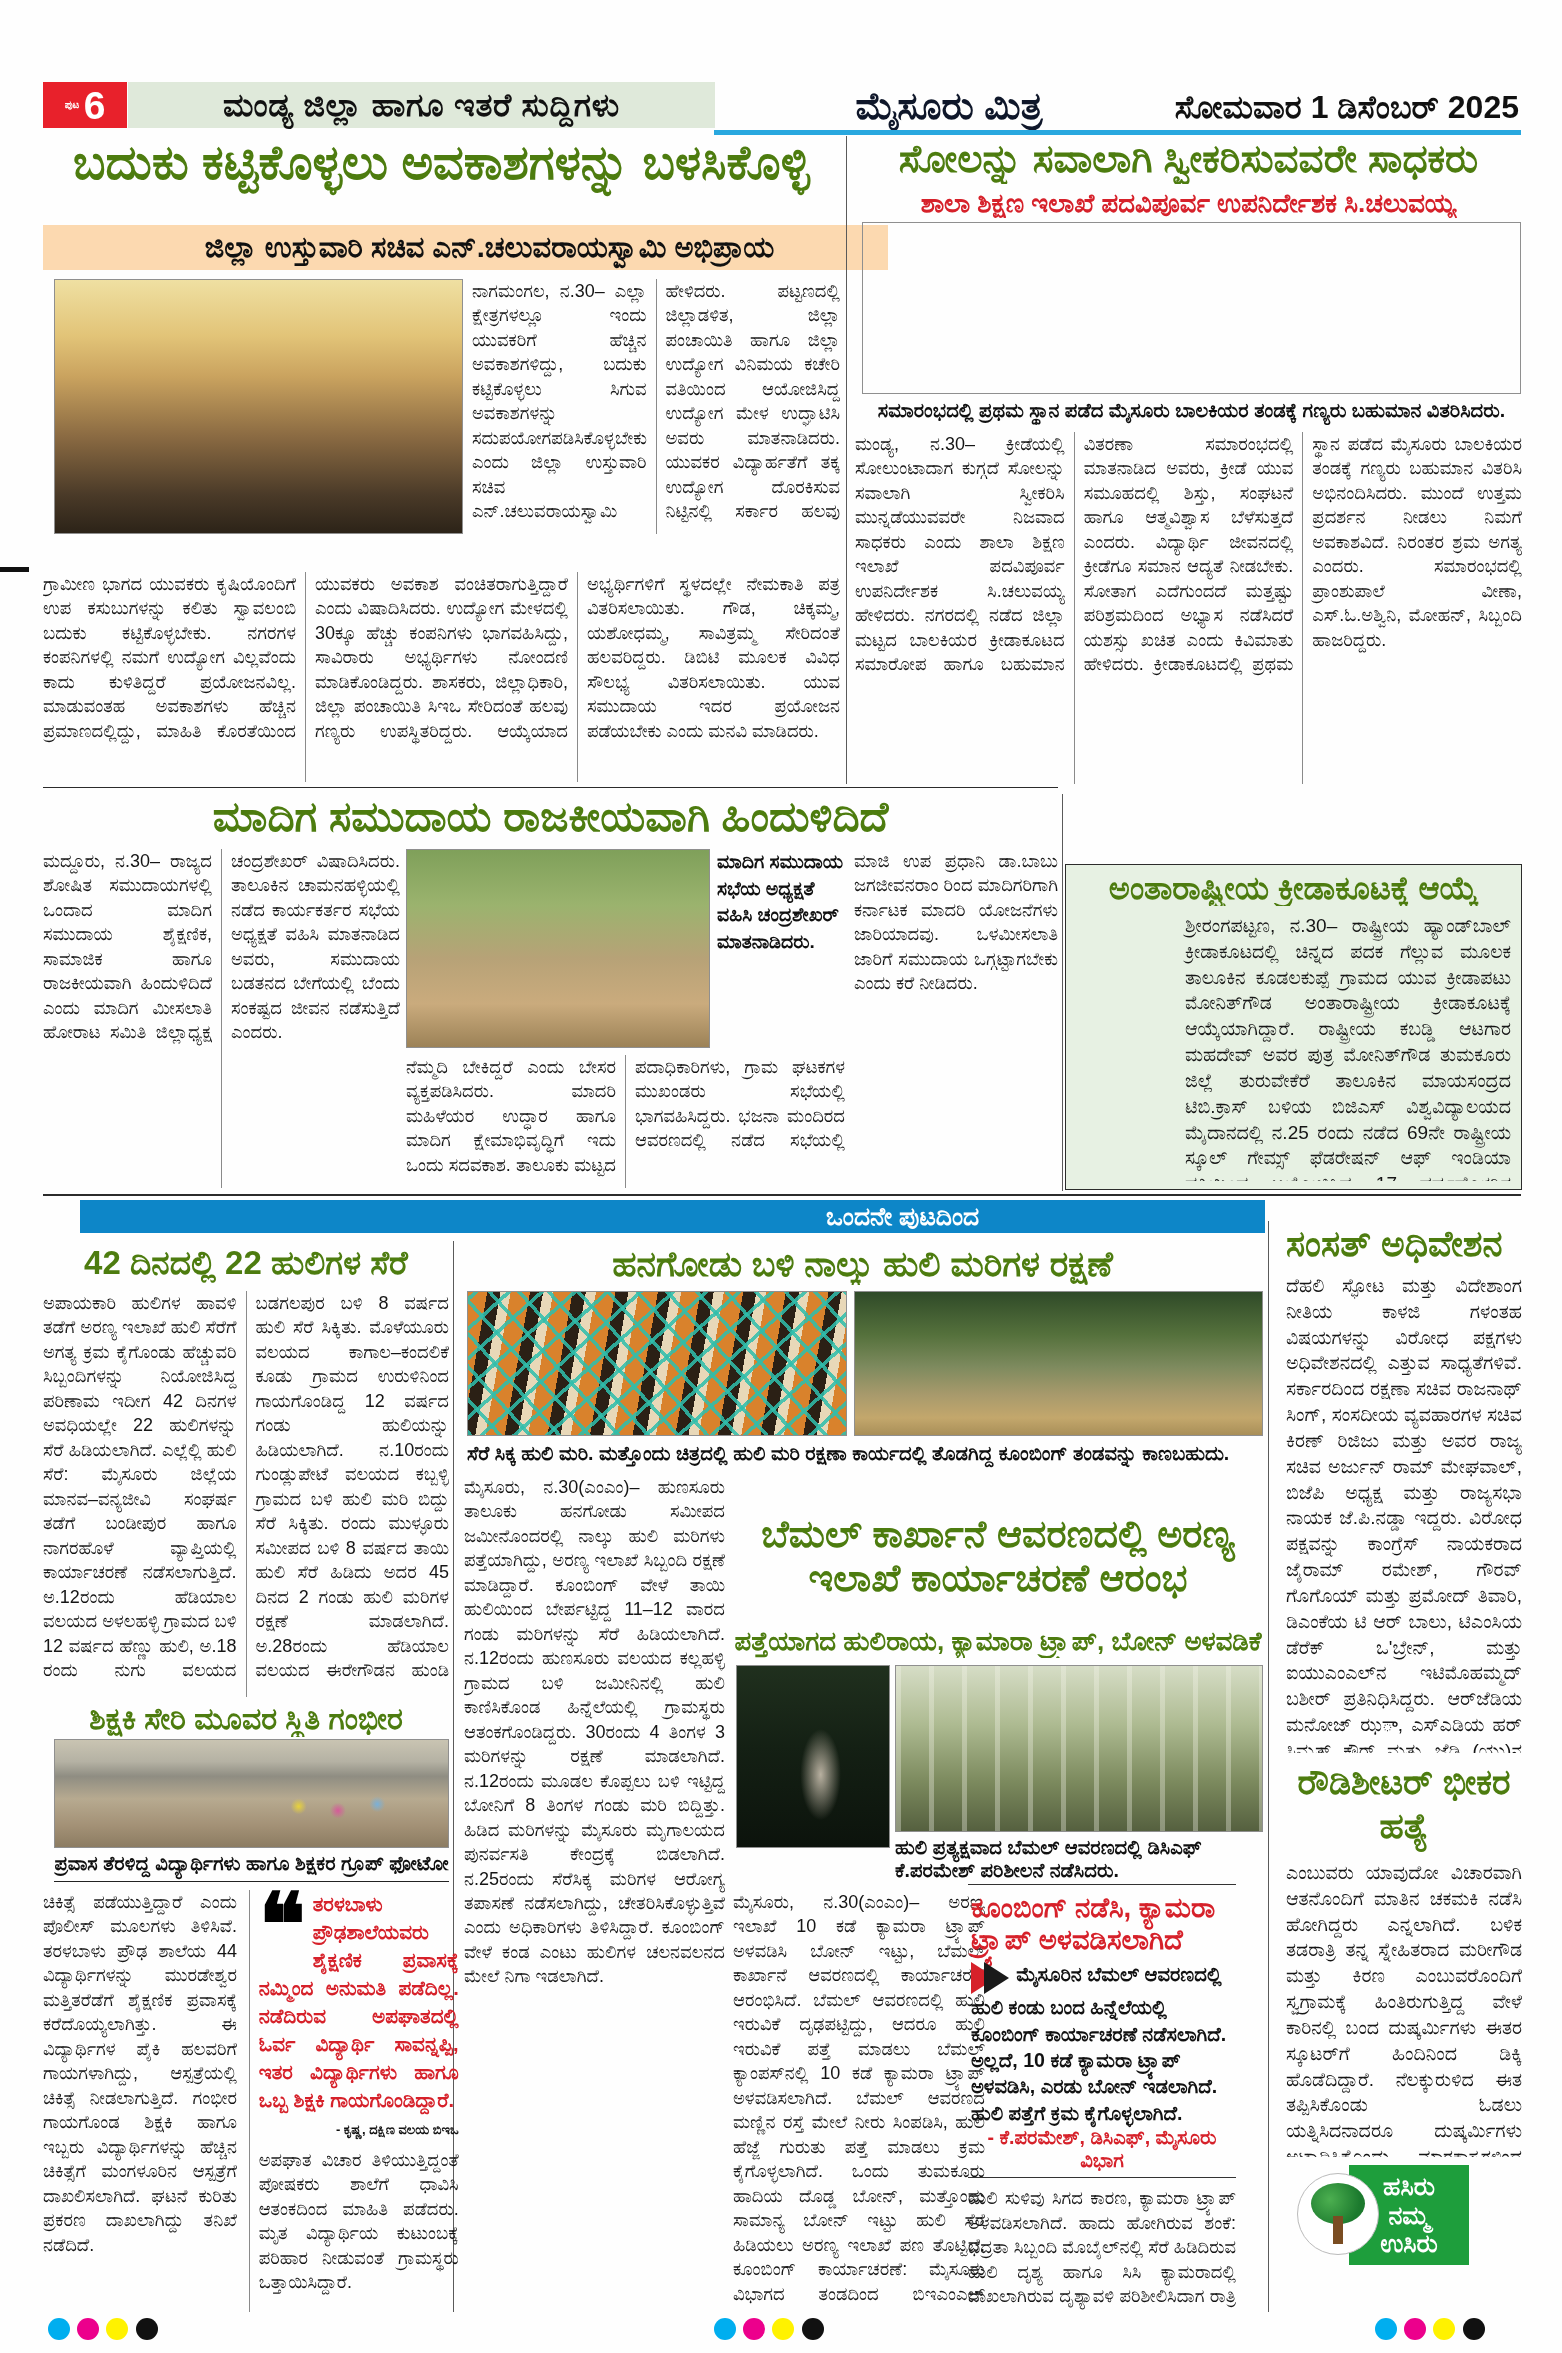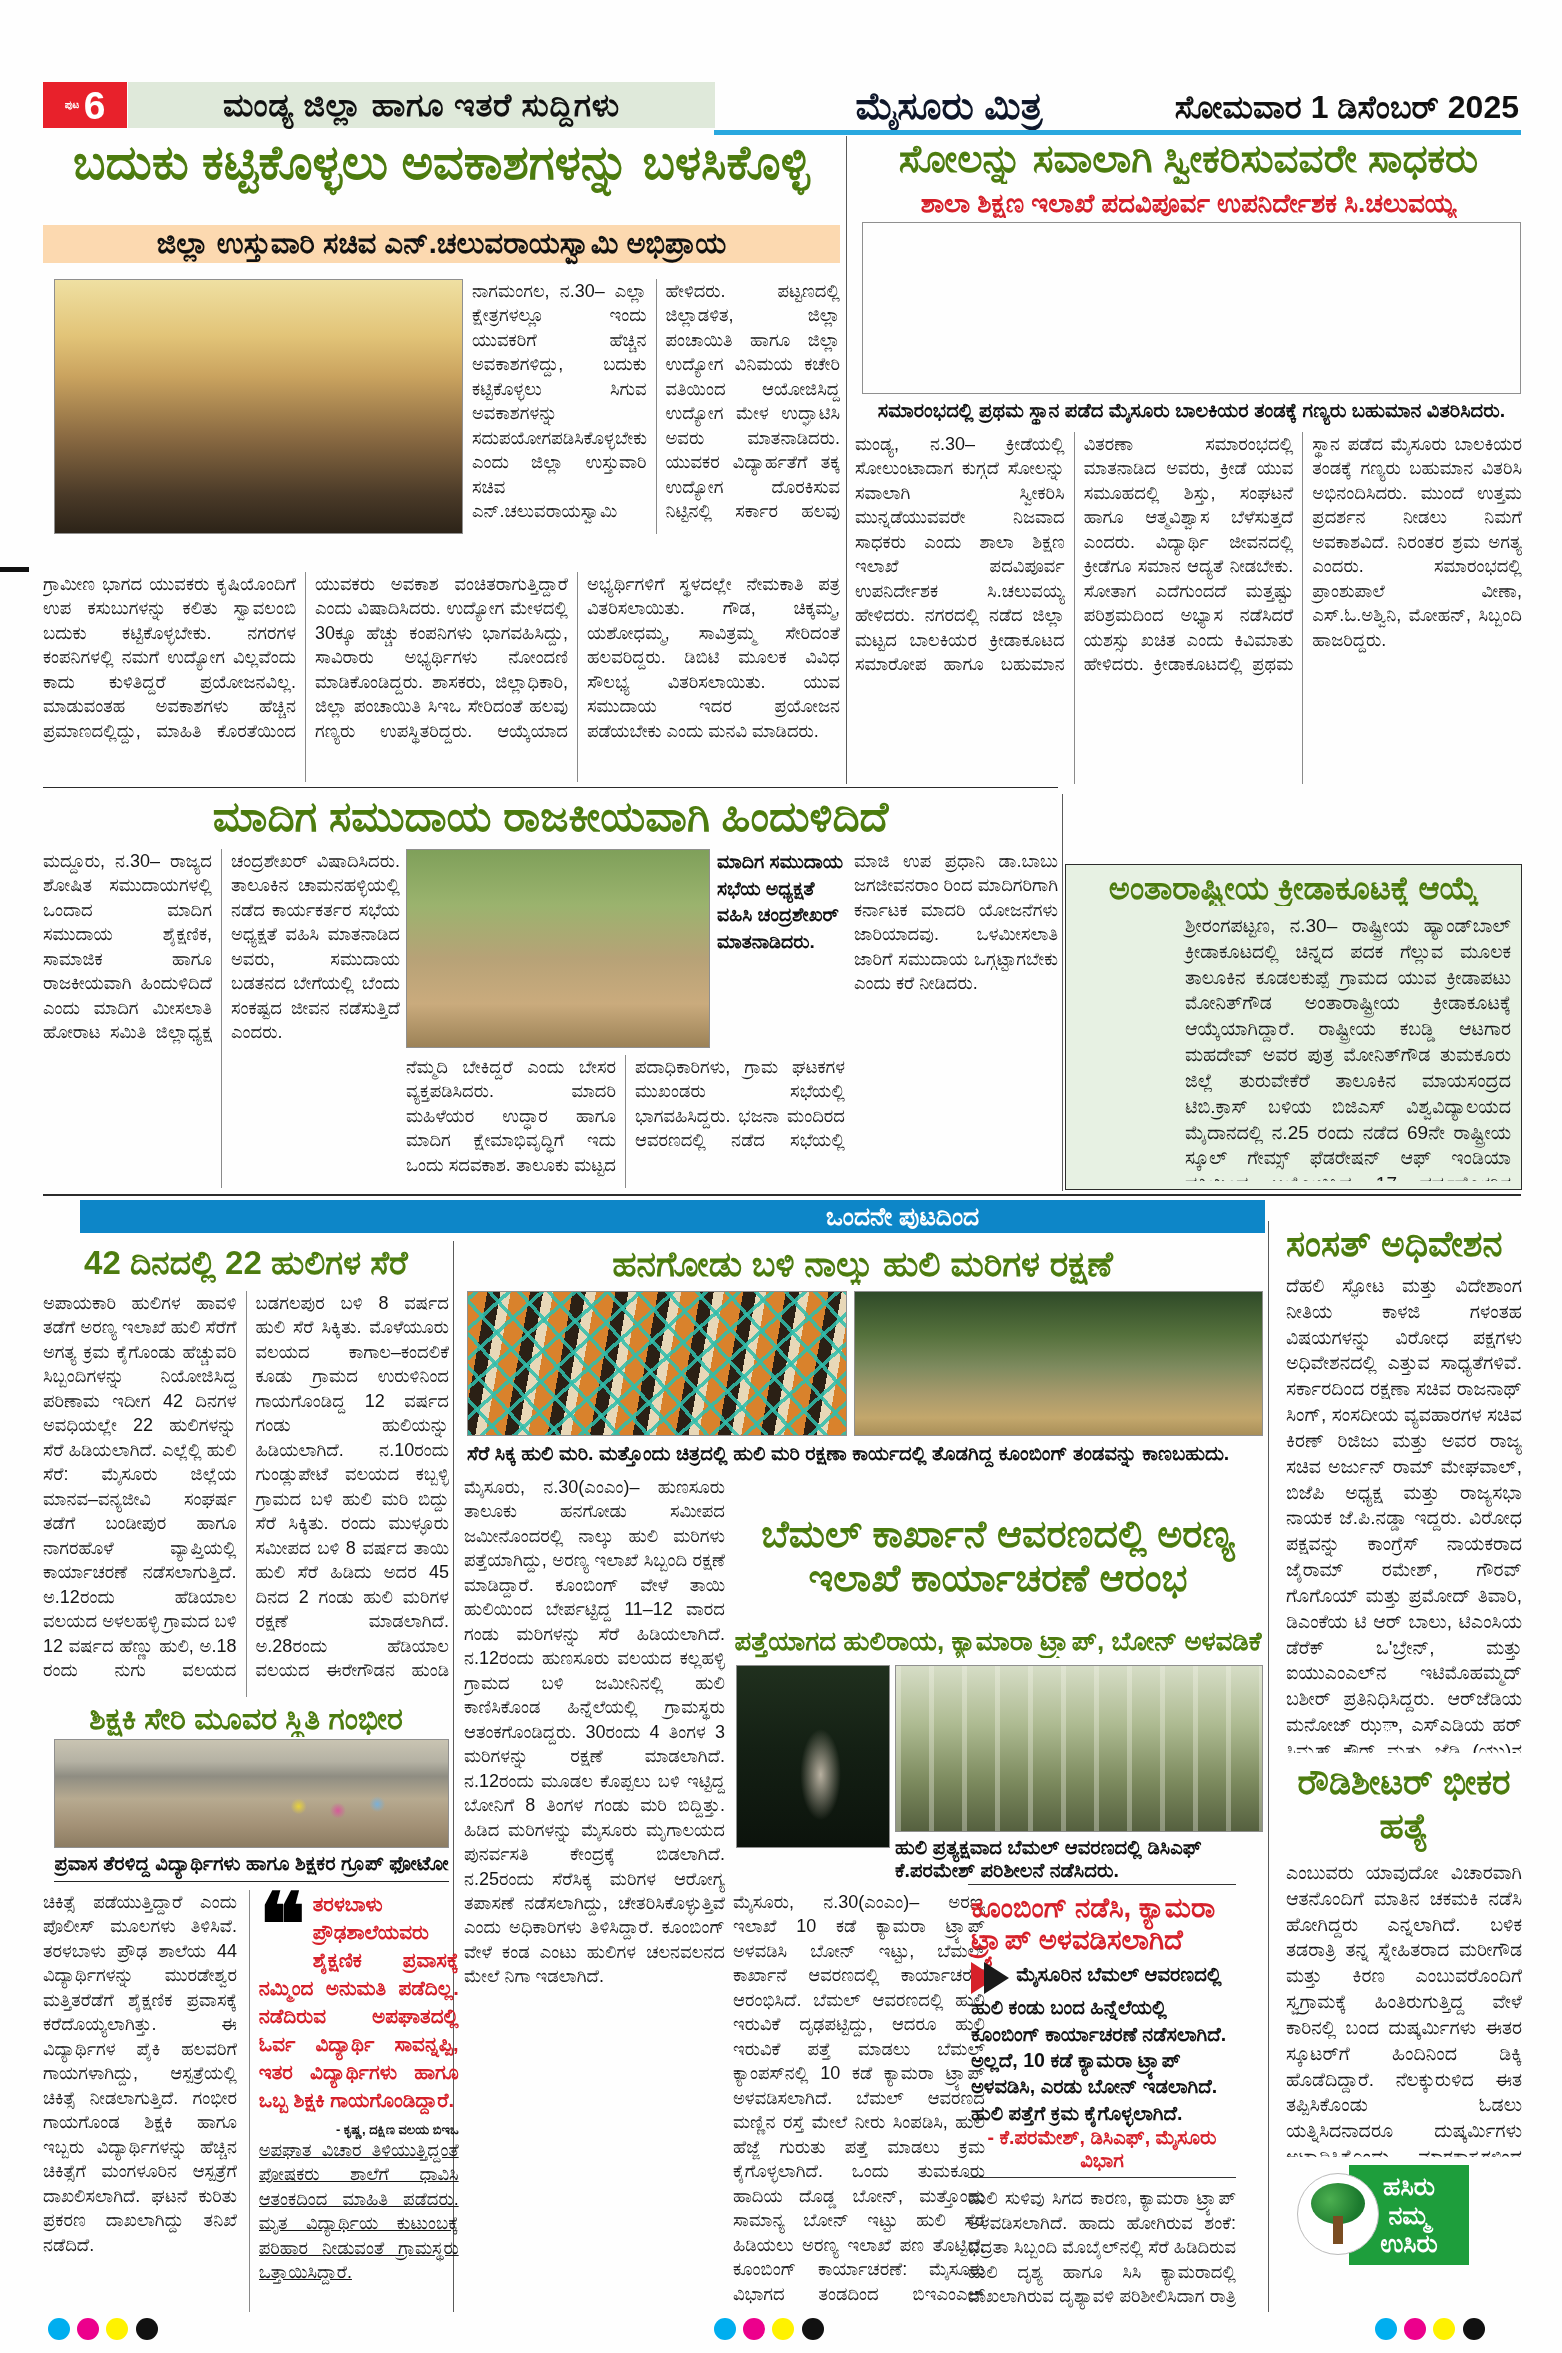--- a/index.html
+++ b/index.html
@@ -89,21 +89,21 @@
     <span class="lbl">ಪುಟ</span>
     <span class="num">6</span>
   </div>
   <div class="abs" id="banner">ಮಂಡ್ಯ ಜಿಲ್ಲಾ ಹಾಗೂ ಇತರೆ ಸುದ್ದಿಗಳು</div>
   <div class="abs" id="paperName">ಮೈಸೂರು ಮಿತ್ರ</div>
   <div class="abs" id="dateLine">ಸೋಮವಾರ 1 ಡಿಸೆಂಬರ್ 2025</div>
   <div class="abs" id="cyanRule"></div>
   <div class="abs" style="left:0;top:567px;width:29px;height:5px;background:#111;"></div>
 
   <div class="abs hl center" style="left:43px;top:139px;width:797px;height:81px;font-size:48px;line-height:1.0;overflow:hidden;">ಬದುಕು ಕಟ್ಟಿಕೊಳ್ಳಲು ಅವಕಾಶಗಳನ್ನು ಬಳಸಿಕೊಳ್ಳಿ</div>
-  <div class="abs bold" id="jfSub" style="left:43px;top:225px;width:797px;height:38px;font-size:29px;">ಜಿಲ್ಲಾ ಉಸ್ತುವಾರಿ ಸಚಿವ ಎನ್.ಚಲುವರಾಯಸ್ವಾಮಿ ಅಭಿಪ್ರಾಯ</div>
+  <div class="abs bold" id="jfSub" style="left:43px;top:225px;width:797px;height:45px;font-size:29px;padding-left:48px;">ಜಿಲ್ಲಾ ಉಸ್ತುವಾರಿ ಸಚಿವ ಎನ್.ಚಲುವರಾಯಸ್ವಾಮಿ ಅಭಿಪ್ರಾಯ</div>
   <div class="abs photo" id="phJobfair" style="left:54px;top:279px;width:409px;height:255px;"></div>
   <div class="abs body-text cols2" style="left:472px;top:279px;width:368px;height:255px;">ನಾಗಮಂಗಲ, ನ.30– ಎಲ್ಲಾ ಕ್ಷೇತ್ರಗಳಲ್ಲೂ ಇಂದು ಯುವಕರಿಗೆ ಹೆಚ್ಚಿನ ಅವಕಾಶಗಳಿದ್ದು, ಬದುಕು ಕಟ್ಟಿಕೊಳ್ಳಲು ಸಿಗುವ ಅವಕಾಶಗಳನ್ನು ಸದುಪಯೋಗಪಡಿಸಿಕೊಳ್ಳಬೇಕು ಎಂದು ಜಿಲ್ಲಾ ಉಸ್ತುವಾರಿ ಸಚಿವ ಎನ್.ಚಲುವರಾಯಸ್ವಾಮಿ ಹೇಳಿದರು. ಪಟ್ಟಣದಲ್ಲಿ ಜಿಲ್ಲಾಡಳಿತ, ಜಿಲ್ಲಾ ಪಂಚಾಯಿತಿ ಹಾಗೂ ಜಿಲ್ಲಾ ಉದ್ಯೋಗ ವಿನಿಮಯ ಕಚೇರಿ ವತಿಯಿಂದ ಆಯೋಜಿಸಿದ್ದ ಉದ್ಯೋಗ ಮೇಳ ಉದ್ಘಾಟಿಸಿ ಅವರು ಮಾತನಾಡಿದರು. ಯುವಕರ ವಿದ್ಯಾರ್ಹತೆಗೆ ತಕ್ಕ ಉದ್ಯೋಗ ದೊರಕಿಸುವ ನಿಟ್ಟಿನಲ್ಲಿ ಸರ್ಕಾರ ಹಲವು ಕಾರ್ಯಕ್ರಮ ರೂಪಿಸಿದೆ ಎಂದರು. ಯುವಕರೇ ಹೆಚ್ಚು ಕೆಲಸಗಳನ್ನು ಮಾಡುವಂತಹ ಅವಕಾಶಗಳು ಹೆಚ್ಚಿನ ಪ್ರಮಾಣದಲ್ಲಿವೆ ಎಂದರು.</div>
   <div class="abs body-text cols3" style="left:43px;top:572px;width:797px;height:210px;">ಗ್ರಾಮೀಣ ಭಾಗದ ಯುವಕರು ಕೃಷಿಯೊಂದಿಗೆ ಉಪ ಕಸುಬುಗಳನ್ನು ಕಲಿತು ಸ್ವಾವಲಂಬಿ ಬದುಕು ಕಟ್ಟಿಕೊಳ್ಳಬೇಕು. ನಗರಗಳ ಕಂಪನಿಗಳಲ್ಲಿ ನಮಗೆ ಉದ್ಯೋಗ ವಿಲ್ಲವೆಂದು ಕಾದು ಕುಳಿತಿದ್ದರೆ ಪ್ರಯೋಜನವಿಲ್ಲ. ಮಾಡುವಂತಹ ಅವಕಾಶಗಳು ಹೆಚ್ಚಿನ ಪ್ರಮಾಣದಲ್ಲಿದ್ದು, ಮಾಹಿತಿ ಕೊರತೆಯಿಂದ ಯುವಕರು ಅವಕಾಶ ವಂಚಿತರಾಗುತ್ತಿದ್ದಾರೆ ಎಂದು ವಿಷಾದಿಸಿದರು. ಉದ್ಯೋಗ ಮೇಳದಲ್ಲಿ 30ಕ್ಕೂ ಹೆಚ್ಚು ಕಂಪನಿಗಳು ಭಾಗವಹಿಸಿದ್ದು, ಸಾವಿರಾರು ಅಭ್ಯರ್ಥಿಗಳು ನೋಂದಣಿ ಮಾಡಿಕೊಂಡಿದ್ದರು. ಶಾಸಕರು, ಜಿಲ್ಲಾಧಿಕಾರಿ, ಜಿಲ್ಲಾ ಪಂಚಾಯಿತಿ ಸಿಇಒ ಸೇರಿದಂತೆ ಹಲವು ಗಣ್ಯರು ಉಪಸ್ಥಿತರಿದ್ದರು. ಆಯ್ಕೆಯಾದ ಅಭ್ಯರ್ಥಿಗಳಿಗೆ ಸ್ಥಳದಲ್ಲೇ ನೇಮಕಾತಿ ಪತ್ರ ವಿತರಿಸಲಾಯಿತು. ಗೌಡ, ಚಿಕ್ಕಮ್ಮ, ಯಶೋಧಮ್ಮ, ಸಾವಿತ್ರಮ್ಮ ಸೇರಿದಂತೆ ಹಲವರಿದ್ದರು. ಡಿಬಿಟಿ ಮೂಲಕ ವಿವಿಧ ಸೌಲಭ್ಯ ವಿತರಿಸಲಾಯಿತು. ಯುವ ಸಮುದಾಯ ಇದರ ಪ್ರಯೋಜನ ಪಡೆಯಬೇಕು ಎಂದು ಮನವಿ ಮಾಡಿದರು.</div>
 
   <div class="abs vline" style="left:846px;top:136px;height:648px;"></div>
 
   <div class="abs hl center" style="left:855px;top:139px;width:667px;height:45px;font-size:39px;line-height:1.05;overflow:hidden;">ಸೋಲನ್ನು ಸವಾಲಾಗಿ ಸ್ವೀಕರಿಸುವವರೇ ಸಾಧಕರು</div>
   <div class="abs bold red center" style="left:855px;top:188px;width:667px;height:30px;font-size:26px;overflow:hidden;">ಶಾಲಾ ಶಿಕ್ಷಣ ಇಲಾಖೆ ಪದವಿಪೂರ್ವ ಉಪನಿರ್ದೇಶಕ ಸಿ.ಚಲುವಯ್ಯ</div>
   <div class="abs photo" id="phTrophy" style="left:862px;top:222px;width:659px;height:172px;"></div>
   <div class="abs caption center" style="left:862px;top:399px;width:659px;height:26px;overflow:hidden;">ಸಮಾರಂಭದಲ್ಲಿ ಪ್ರಥಮ ಸ್ಥಾನ ಪಡೆದ ಮೈಸೂರು ಬಾಲಕಿಯರ ತಂಡಕ್ಕೆ ಗಣ್ಯರು ಬಹುಮಾನ ವಿತರಿಸಿದರು.</div>
@@ -137,21 +137,21 @@
   <div class="abs body-text cols2" style="left:43px;top:1291px;width:406px;height:406px;">ಅಪಾಯಕಾರಿ ಹುಲಿಗಳ ಹಾವಳಿ ತಡೆಗೆ ಅರಣ್ಯ ಇಲಾಖೆ ಹುಲಿ ಸೆರೆಗೆ ಅಗತ್ಯ ಕ್ರಮ ಕೈಗೊಂಡು ಹೆಚ್ಚುವರಿ ಸಿಬ್ಬಂದಿಗಳನ್ನು ನಿಯೋಜಿಸಿದ್ದ ಪರಿಣಾಮ ಇದೀಗ 42 ದಿನಗಳ ಅವಧಿಯಲ್ಲೇ 22 ಹುಲಿಗಳನ್ನು ಸೆರೆ ಹಿಡಿಯಲಾಗಿದೆ. ಎಲ್ಲೆಲ್ಲಿ ಹುಲಿ ಸೆರೆ: ಮೈಸೂರು ಜಿಲ್ಲೆಯ ಮಾನವ–ವನ್ಯಜೀವಿ ಸಂಘರ್ಷ ತಡೆಗೆ ಬಂಡೀಪುರ ಹಾಗೂ ನಾಗರಹೊಳೆ ವ್ಯಾಪ್ತಿಯಲ್ಲಿ ಕಾರ್ಯಾಚರಣೆ ನಡೆಸಲಾಗುತ್ತಿದೆ. ಅ.12ರಂದು ಹೆಡಿಯಾಲ ವಲಯದ ಅಳಲಹಳ್ಳಿ ಗ್ರಾಮದ ಬಳಿ 12 ವರ್ಷದ ಹೆಣ್ಣು ಹುಲಿ, ಅ.18 ರಂದು ನುಗು ವಲಯದ ಬಡಗಲಪುರ ಬಳಿ 8 ವರ್ಷದ ಹುಲಿ ಸೆರೆ ಸಿಕ್ಕಿತು. ಮೊಳೆಯೂರು ವಲಯದ ಕಾಗಾಲ–ಕಂದಲಿಕೆ ಕೂಡು ಗ್ರಾಮದ ಉರುಳಿನಿಂದ ಗಾಯಗೊಂಡಿದ್ದ 12 ವರ್ಷದ ಗಂಡು ಹುಲಿಯನ್ನು ಹಿಡಿಯಲಾಗಿದೆ. ನ.10ರಂದು ಗುಂಡ್ಲುಪೇಟೆ ವಲಯದ ಕಬ್ಬಳ್ಳಿ ಗ್ರಾಮದ ಬಳಿ ಹುಲಿ ಮರಿ ಬಿದ್ದು ಸೆರೆ ಸಿಕ್ಕಿತು. ರಂದು ಮುಳ್ಳೂರು ಸಮೀಪದ ಬಳಿ 8 ವರ್ಷದ ತಾಯಿ ಹುಲಿ ಸೆರೆ ಹಿಡಿದು ಅದರ 45 ದಿನದ 2 ಗಂಡು ಹುಲಿ ಮರಿಗಳ ರಕ್ಷಣೆ ಮಾಡಲಾಗಿದೆ. ಅ.28ರಂದು ಹೆಡಿಯಾಲ ವಲಯದ ಈರೇಗೌಡನ ಹುಂಡಿ ಬಳಿ 6 ವರ್ಷದ ಹೆಣ್ಣು ಹುಲಿ, ನ.25ರಂದು ಸರಗೂರು ತಾಲೂಕಿನ ದೇವಲಾಪುರ–ಪುರದಶೆಡ್ಡು ಬಳಿ 9 ವರ್ಷದ ಗಂಡು ಹುಲಿಯನ್ನು ಸೆರೆ ಹಿಡಿಯಲಾಗಿದೆ.</div>
   <div class="abs hl center" style="left:43px;top:1702px;width:406px;height:35px;font-size:30px;overflow:hidden;">ಶಿಕ್ಷಕಿ ಸೇರಿ ಮೂವರ ಸ್ಥಿತಿ ಗಂಭೀರ</div>
   <div class="abs photo" id="phSchool" style="left:54px;top:1739px;width:395px;height:109px;"></div>
   <div class="abs caption center" style="left:54px;top:1852px;width:395px;height:29px;border-bottom:1.4px solid #222;overflow:hidden;">ಪ್ರವಾಸ ತೆರಳಿದ್ದ ವಿದ್ಯಾರ್ಥಿಗಳು ಹಾಗೂ ಶಿಕ್ಷಕರ ಗ್ರೂಪ್ ಫೋಟೋ</div>
   <div class="abs body-text" style="left:43px;top:1890px;width:194px;height:422px;">ಚಿಕಿತ್ಸೆ ಪಡೆಯುತ್ತಿದ್ದಾರೆ ಎಂದು ಪೊಲೀಸ್ ಮೂಲಗಳು ತಿಳಿಸಿವೆ. ತರಳಬಾಳು ಪ್ರೌಢ ಶಾಲೆಯ 44 ವಿದ್ಯಾರ್ಥಿಗಳನ್ನು ಮುರಡೇಶ್ವರ ಮತ್ತಿತರೆಡೆಗೆ ಶೈಕ್ಷಣಿಕ ಪ್ರವಾಸಕ್ಕೆ ಕರೆದೊಯ್ಯಲಾಗಿತ್ತು. ಈ ವಿದ್ಯಾರ್ಥಿಗಳ ಪೈಕಿ ಹಲವರಿಗೆ ಗಾಯಗಳಾಗಿದ್ದು, ಆಸ್ಪತ್ರೆಯಲ್ಲಿ ಚಿಕಿತ್ಸೆ ನೀಡಲಾಗುತ್ತಿದೆ. ಗಂಭೀರ ಗಾಯಗೊಂಡ ಶಿಕ್ಷಕಿ ಹಾಗೂ ಇಬ್ಬರು ವಿದ್ಯಾರ್ಥಿಗಳನ್ನು ಹೆಚ್ಚಿನ ಚಿಕಿತ್ಸೆಗೆ ಮಂಗಳೂರಿನ ಆಸ್ಪತ್ರೆಗೆ ದಾಖಲಿಸಲಾಗಿದೆ. ಘಟನೆ ಕುರಿತು ಪ್ರಕರಣ ದಾಖಲಾಗಿದ್ದು ತನಿಖೆ ನಡೆದಿದೆ.</div>
   <div class="abs" style="left:249px;top:1890px;width:200px;height:422px;overflow:hidden;border-left:0.7px solid #8a8a8a;padding-left:8.7px;">
     <div class="tq">
       <span class="qmark">❝</span><span>ತರಳಬಾಳು ಪ್ರೌಢಶಾಲೆಯವರು ಶೈಕ್ಷಣಿಕ ಪ್ರವಾಸಕ್ಕೆ ನಮ್ಮಿಂದ ಅನುಮತಿ ಪಡೆದಿಲ್ಲ. ನಡೆದಿರುವ ಅಪಘಾತದಲ್ಲಿ ಓರ್ವ ವಿದ್ಯಾರ್ಥಿ ಸಾವನ್ನಪ್ಪಿ, ಇತರ ವಿದ್ಯಾರ್ಥಿಗಳು ಹಾಗೂ ಒಬ್ಬ ಶಿಕ್ಷಕಿ ಗಾಯಗೊಂಡಿದ್ದಾರೆ.</span>
     </div>
     <div class="bold" style="font-size:13px;margin-top:8px;text-align:right;">- ಕೃಷ್ಣ, ದಕ್ಷಿಣ ವಲಯ ಬಿಇಒ</div>
-    <div class="body-text" style="text-decoration:underline;">ಅಪಘಾತ ವಿಚಾರ ತಿಳಿಯುತ್ತಿದ್ದಂತೆ ಪೋಷಕರು ಶಾಲೆಗೆ ಧಾವಿಸಿ ಆತಂಕದಿಂದ ಮಾಹಿತಿ ಪಡೆದರು. ಮೃತ ವಿದ್ಯಾರ್ಥಿಯ ಕುಟುಂಬಕ್ಕೆ ಪರಿಹಾರ ನೀಡುವಂತೆ ಗ್ರಾಮಸ್ಥರು ಒತ್ತಾಯಿಸಿದ್ದಾರೆ.</div>
+    <div class="body-text" style="margin-top:10px;">ಅಪಘಾತ ವಿಚಾರ ತಿಳಿಯುತ್ತಿದ್ದಂತೆ ಪೋಷಕರು ಶಾಲೆಗೆ ಧಾವಿಸಿ ಆತಂಕದಿಂದ ಮಾಹಿತಿ ಪಡೆದರು. ಮೃತ ವಿದ್ಯಾರ್ಥಿಯ ಕುಟುಂಬಕ್ಕೆ ಪರಿಹಾರ ನೀಡುವಂತೆ ಗ್ರಾಮಸ್ಥರು ಒತ್ತಾಯಿಸಿದ್ದಾರೆ.</div>
   </div>
 
   <div class="abs hl center" style="left:464px;top:1244px;width:797px;height:41px;font-size:35px;overflow:hidden;">ಹನಗೋಡು ಬಳಿ ನಾಲ್ಕು ಹುಲಿ ಮರಿಗಳ ರಕ್ಷಣೆ</div>
   <div class="abs photo" id="phTigerNet" style="left:467px;top:1291px;width:380px;height:145px;"></div>
   <div class="abs photo" id="phTeam" style="left:854px;top:1291px;width:409px;height:145px;"></div>
   <div class="abs caption" style="left:467px;top:1442px;width:796px;height:26px;overflow:hidden;">ಸೆರೆ ಸಿಕ್ಕ ಹುಲಿ ಮರಿ. ಮತ್ತೊಂದು ಚಿತ್ರದಲ್ಲಿ ಹುಲಿ ಮರಿ ರಕ್ಷಣಾ ಕಾರ್ಯದಲ್ಲಿ ತೊಡಗಿದ್ದ ಕೂಂಬಿಂಗ್ ತಂಡವನ್ನು ಕಾಣಬಹುದು.</div>
   <div class="abs body-text" style="left:464px;top:1475px;width:261px;height:836px;">ಮೈಸೂರು, ನ.30(ಎಂಎಂ)– ಹುಣಸೂರು ತಾಲೂಕು ಹನಗೋಡು ಸಮೀಪದ ಜಮೀನೊಂದರಲ್ಲಿ ನಾಲ್ಕು ಹುಲಿ ಮರಿಗಳು ಪತ್ತೆಯಾಗಿದ್ದು, ಅರಣ್ಯ ಇಲಾಖೆ ಸಿಬ್ಬಂದಿ ರಕ್ಷಣೆ ಮಾಡಿದ್ದಾರೆ. ಕೂಂಬಿಂಗ್ ವೇಳೆ ತಾಯಿ ಹುಲಿಯಿಂದ ಬೇರ್ಪಟ್ಟಿದ್ದ 11–12 ವಾರದ ಗಂಡು ಮರಿಗಳನ್ನು ಸೆರೆ ಹಿಡಿಯಲಾಗಿದೆ. ನ.12ರಂದು ಹುಣಸೂರು ವಲಯದ ಕಲ್ಲಹಳ್ಳಿ ಗ್ರಾಮದ ಬಳಿ ಜಮೀನಿನಲ್ಲಿ ಹುಲಿ ಕಾಣಿಸಿಕೊಂಡ ಹಿನ್ನೆಲೆಯಲ್ಲಿ ಗ್ರಾಮಸ್ಥರು ಆತಂಕಗೊಂಡಿದ್ದರು. 30ರಂದು 4 ತಿಂಗಳ 3 ಮರಿಗಳನ್ನು ರಕ್ಷಣೆ ಮಾಡಲಾಗಿದೆ. ನ.12ರಂದು ಮೂಡಲ ಕೊಪ್ಪಲು ಬಳಿ ಇಟ್ಟಿದ್ದ ಬೋನಿಗೆ 8 ತಿಂಗಳ ಗಂಡು ಮರಿ ಬಿದ್ದಿತ್ತು. ಹಿಡಿದ ಮರಿಗಳನ್ನು ಮೈಸೂರು ಮೃಗಾಲಯದ ಪುನರ್ವಸತಿ ಕೇಂದ್ರಕ್ಕೆ ಬಿಡಲಾಗಿದೆ. ನ.25ರಂದು ಸೆರೆಸಿಕ್ಕ ಮರಿಗಳ ಆರೋಗ್ಯ ತಪಾಸಣೆ ನಡೆಸಲಾಗಿದ್ದು, ಚೇತರಿಸಿಕೊಳ್ಳುತ್ತಿವೆ ಎಂದು ಅಧಿಕಾರಿಗಳು ತಿಳಿಸಿದ್ದಾರೆ. ಕೂಂಬಿಂಗ್ ವೇಳೆ ಕಂಡ ಎಂಟು ಹುಲಿಗಳ ಚಲನವಲನದ ಮೇಲೆ ನಿಗಾ ಇಡಲಾಗಿದೆ.</div>
 
   <div class="abs hl red center" style="left:733px;top:1513px;width:530px;height:106px;font-size:38px;line-height:1.15;overflow:hidden;">ಬೆಮಲ್ ಕಾರ್ಖಾನೆ ಆವರಣದಲ್ಲಿ ಅರಣ್ಯ ಇಲಾಖೆ ಕಾರ್ಯಾಚರಣೆ ಆರಂಭ</div>
   <div class="abs hl center" style="left:733px;top:1626px;width:530px;height:32px;font-size:26px;overflow:hidden;">ಪತ್ತೆಯಾಗದ ಹುಲಿರಾಯ, ಕ್ಯಾಮಾರಾ ಟ್ರ್ಯಾಪ್, ಬೋನ್ ಅಳವಡಿಕೆ</div>

